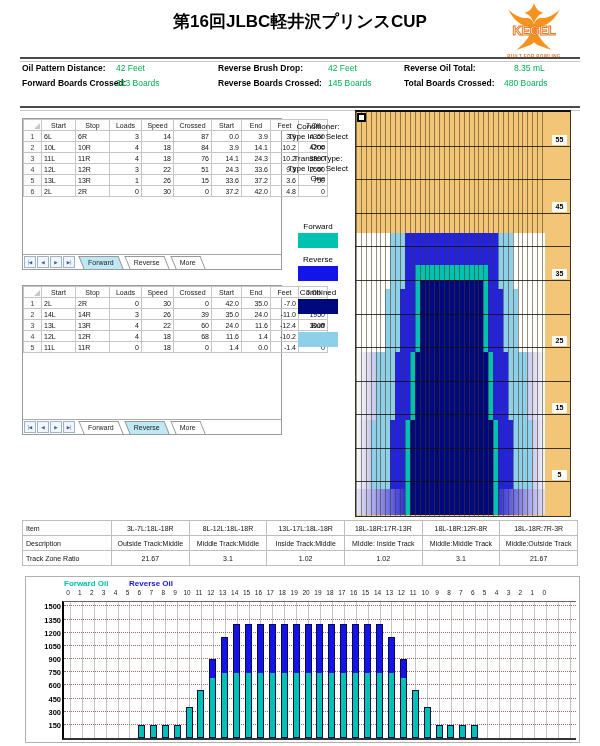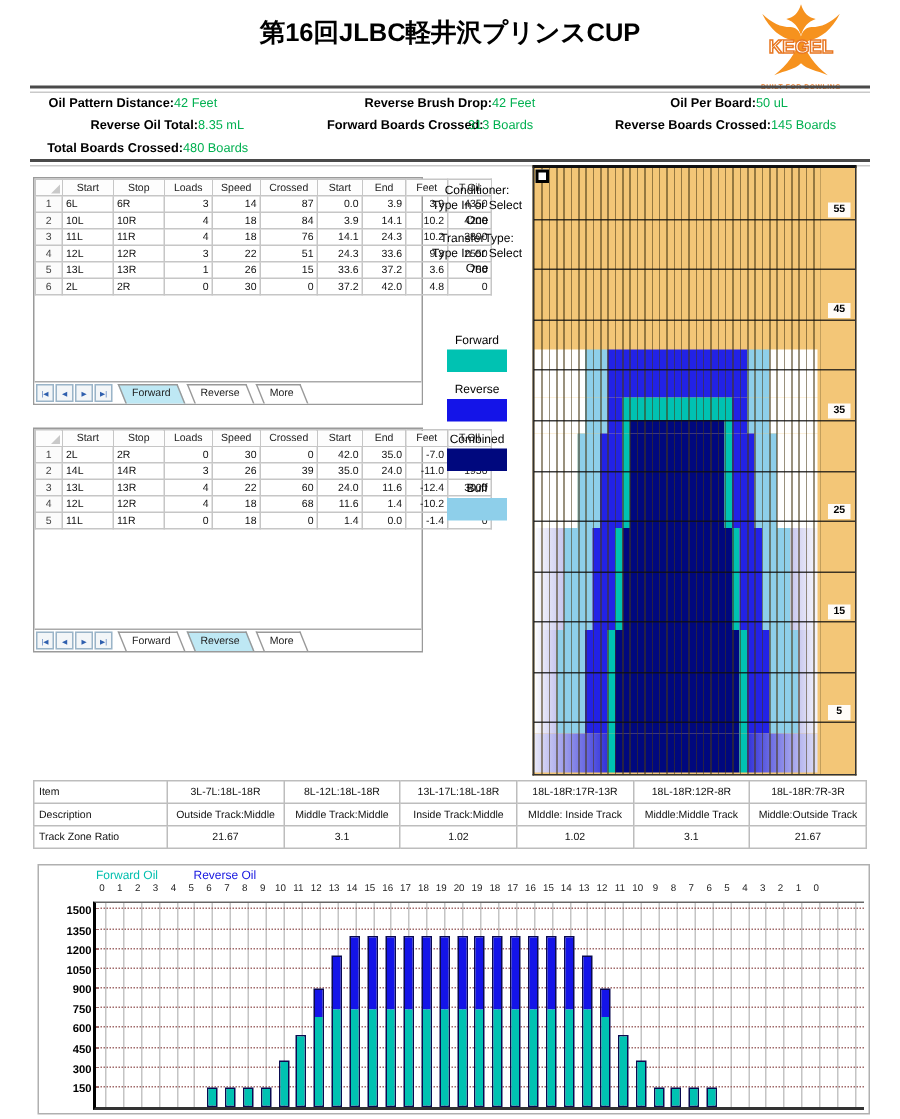--- a/index.html
+++ b/index.html
@@ -8,21 +8,21 @@
 
   
   #page-title{top:10px;left:0;width:600px;text-align:center;font-size:17px;font-weight:bold;color:#000;}
   #logo{top:2px;right:34px;width:64px;text-align:center;}
   #logo .tagline{font-size:4.5px;font-weight:bold;color:#E87722;letter-spacing:.4px;margin-top:-2px;}
   .rule{left:20px;width:560px;height:2px;border-top:2px solid #4a4a4a;border-bottom:1px solid #c9c9c9;}
   #rule-top{top:57px;} #rule-bot{top:106px;}
 
   
   #summary{top:63px;left:22px;width:556px;display:grid;grid-template-columns:196px 186px 174px;grid-auto-rows:15px;font-size:8.5px;}
-  .sum-cell{display:flex;white-space:nowrap;text-align:right;}
+  .sum-cell{display:flex;white-space:nowrap;}
   .sum-label{font-weight:bold;color:#000;}
   .sum-val{color:#00B050;}
   .w1 .sum-label{width:94px;} .w2 .sum-label{width:110px;} .w3 .sum-label{width:100px;}
 
   
   .panel{left:22px;width:258px;background:#fff;border:1px solid #9a9a9a;}
   #panel-fwd{top:118px;height:150px;} #panel-rev{top:285px;height:148px;}
   .tbl table{border-collapse:collapse;table-layout:fixed;width:258px;font-size:7px;}
   .tbl th,.tbl td{border:1px solid #c6c6c6;height:10px;padding:0 2px;overflow:hidden;white-space:nowrap;font-weight:normal;}
   .tbl th{color:#222;text-align:center;background:#fdfdfd;position:relative;}
@@ -59,21 +59,21 @@
   #lane-marker{position:absolute;left:1px;top:1px;width:5px;height:5px;background:#fff;border:2px solid #000;z-index:8;}
 
   
   #ratio{left:22px;top:520px;width:556px;}
   #ratio table{border-collapse:collapse;table-layout:fixed;width:556px;font-size:7px;}
   #ratio td,#ratio th{border:1px solid #bdbdbd;height:12px;text-align:center;font-weight:normal;overflow:hidden;white-space:nowrap;}
   #ratio th{text-align:left;padding-left:3px;width:84px;}
 
   
   #chart{left:25px;top:576px;width:553px;height:165px;border:1px solid #b0b0b0;background:#fff;}
-  .chart-leg{position:absolute;top:2px;font-size:8px;font-weight:normal;text-align:right;}
+  .chart-leg{position:absolute;top:2px;font-size:8px;font-weight:bold;text-align:right;}
   #leg-fwd{left:38px;color:#00BFAE;} #leg-rev{left:103px;color:#1414E0;}
   #xlabels{position:absolute;left:36px;top:12px;width:512px;height:10px;display:flex;font-size:6.5px;color:#222;}
   #xlabels span{flex:1;text-align:center;}
   #plot{position:absolute;left:36px;top:24px;width:512px;height:136px;border-left:2px solid #000;border-top:1px solid #666;border-bottom:2px solid #333;}
   .slots{position:absolute;inset:0;display:flex;}
   .slot{flex:1;position:relative;display:flex;align-items:flex-end;justify-content:center;}
   .slot:before{content:'';position:absolute;left:50%;top:0;bottom:0;width:1px;background:#c4c4c4;}
   .ygrid{position:absolute;left:0;width:100%;border-top:1px dotted #A06A6A;z-index:1;}
   .ylab{position:absolute;right:100%;margin-right:3px;width:30px;text-align:right;font-size:7.5px;font-weight:bold;color:#000;transform:translateY(-4px);}
   .bar{position:relative;width:7px;display:flex;flex-direction:column;justify-content:flex-end;border:1px solid #0a0a50;box-sizing:border-box;z-index:2;}
@@ -99,24 +99,20 @@
 <div class="abs rule" id="rule-bot"></div>
 
 <div class="abs" id="summary">
   <div class="sum-cell w1">
       <span class="sum-label">Oil Pattern Distance:</span>
       <span class="sum-val">42 Feet</span>
     </div>
   <div class="sum-cell w2">
       <span class="sum-label">Reverse Brush Drop:</span>
       <span class="sum-val">42 Feet</span>
-    </div>
-  <div class="sum-cell w3">
-      <span class="sum-label">Oil Per Board:</span>
-      <span class="sum-val">50 uL</span>
     </div>
   <div class="sum-cell w2">
       <span class="sum-label">Reverse Oil Total:</span>
       <span class="sum-val">8.35 mL</span>
     </div>
   <div class="sum-cell w1">
       <span class="sum-label">Forward Boards Crossed:</span>
       <span class="sum-val">313 Boards</span>
     </div>
   <div class="sum-cell w2">

